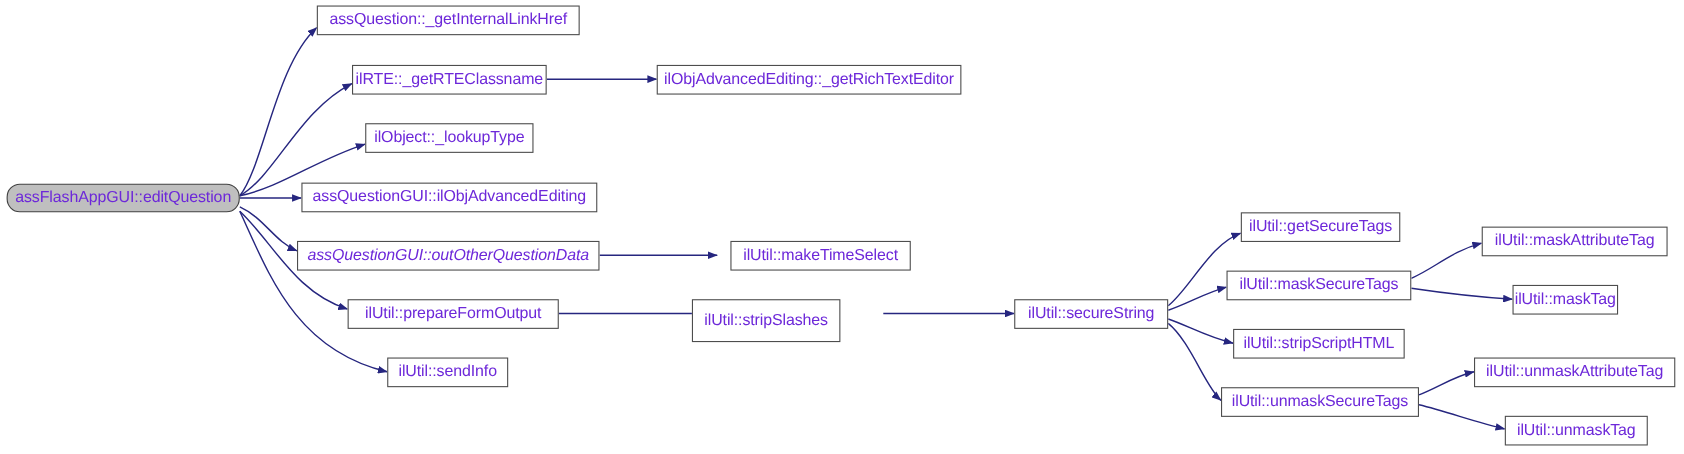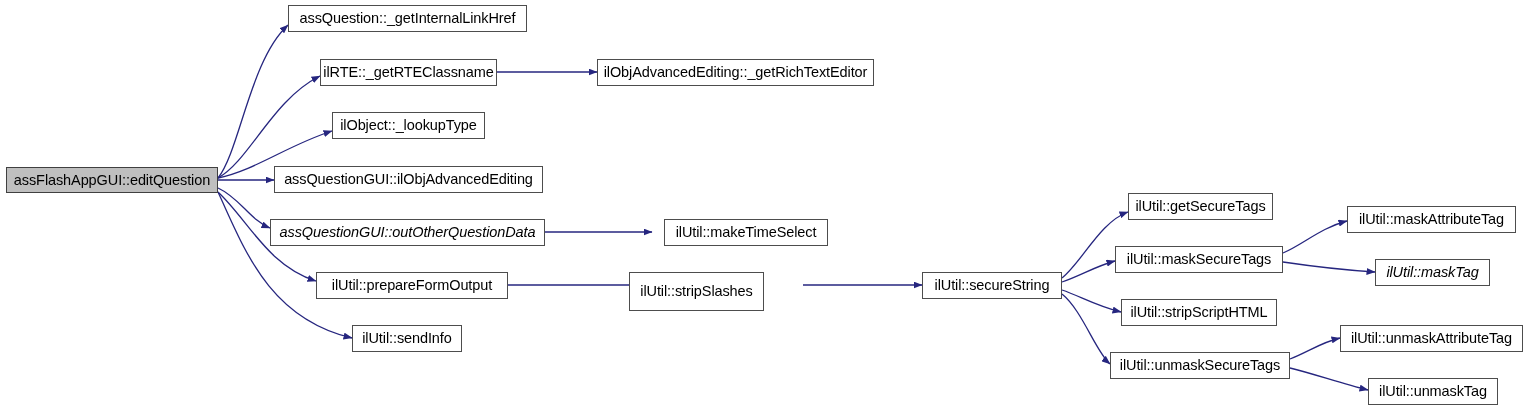--- a/index.html
+++ b/index.html
@@ -22,32 +22,33 @@
     top: 0;
     width: 1531px;
     height: 413px;
     pointer-events: none;
   }
   .node {
     position: absolute;
     box-sizing: border-box;
     border: 1px solid #4d4d4d;
     background: #ffffff;
-    color: #000000;
+    color: #6d28d9;
     font-size: 14.5px;
     line-height: 1;
     display: flex;
     align-items: center;
     justify-content: center;
     white-space: nowrap;
     letter-spacing: -0.1px;
   }
   .node.root {
     background: #bfbfbf;
     border-color: #404040;
+    border-radius: 12px;
   }
   .node-label {
     display: block;
     padding: 0 7px;
   }
 </style>
 </head>
 <body>
 
 <div id="canvas">
@@ -124,21 +125,21 @@
       </div>
       <div class="node" style="left: 1121px; top: 299px; width: 156px; height: 27px;">
         <span class="node-label">ilUtil::stripScriptHTML</span>
       </div>
       <div class="node" style="left: 1110px; top: 352px; width: 180px; height: 27px;">
         <span class="node-label">ilUtil::unmaskSecureTags</span>
       </div>
       <div class="node" style="left: 1347px; top: 206px; width: 169px; height: 27px;">
         <span class="node-label">ilUtil::maskAttributeTag</span>
       </div>
-      <div class="node" style="left: 1375px; top: 259px; width: 115px; height: 27px; font-style: italic;">
+      <div class="node" style="left: 1375px; top: 259px; width: 96px; height: 27px;">
         <span class="node-label">ilUtil::maskTag</span>
       </div>
       <div class="node" style="left: 1340px; top: 325px; width: 183px; height: 27px;">
         <span class="node-label">ilUtil::unmaskAttributeTag</span>
       </div>
       <div class="node" style="left: 1368px; top: 378px; width: 130px; height: 27px;">
         <span class="node-label">ilUtil::unmaskTag</span>
       </div>
     </div>
 

